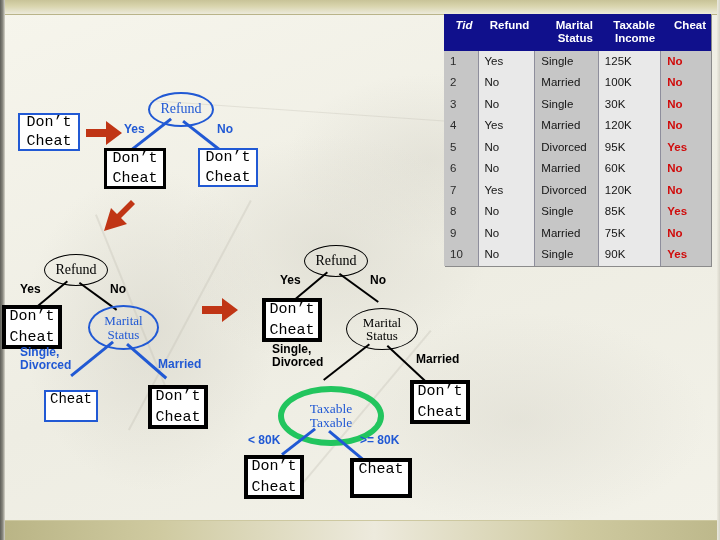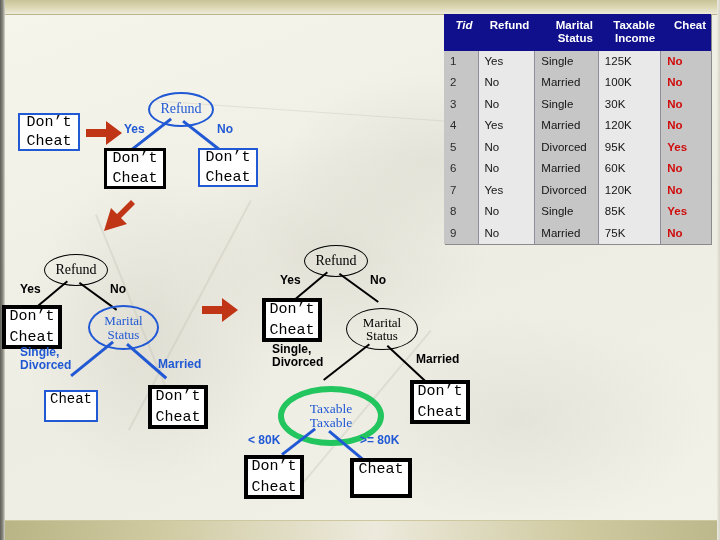--- a/index.html
+++ b/index.html
@@ -185,20 +185,27 @@
           <td class="col-income">85K</td>
           <td class="col-cheat">Yes</td>
         </tr>
         <tr class="data-row">
           <td class="col-tid">9</td>
           <td class="col-refund">No</td>
           <td class="col-marital">Married</td>
           <td class="col-income">75K</td>
           <td class="col-cheat">No</td>
         </tr>
+        <tr class="data-row">
+          <td class="col-tid">10</td>
+          <td class="col-refund">No</td>
+          <td class="col-marital">Single</td>
+          <td class="col-income">90K</td>
+          <td class="col-cheat">Yes</td>
+        </tr>
       </tbody>
   </table>
 
   <div class="tree" id="tree1" style="left:0;top:0;width:300px;height:200px;">
 
     <div class="node-box blue-b" style="left:18px;top:113px;width:58px;height:34px;border:2px solid #2159d4;font-size:15px;color:#000;">
       <span>Don’t</span>
       <span>Cheat</span>
     </div>
 

